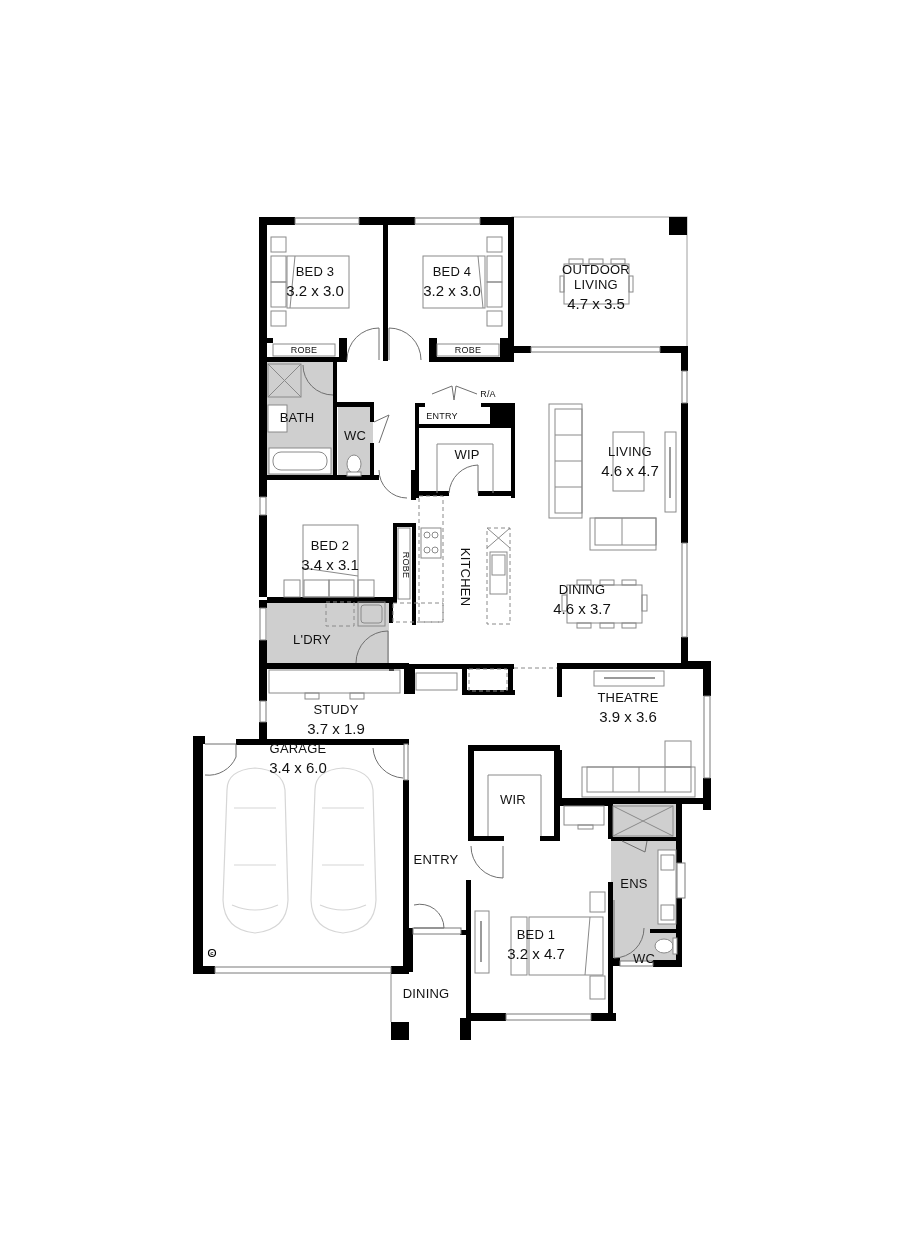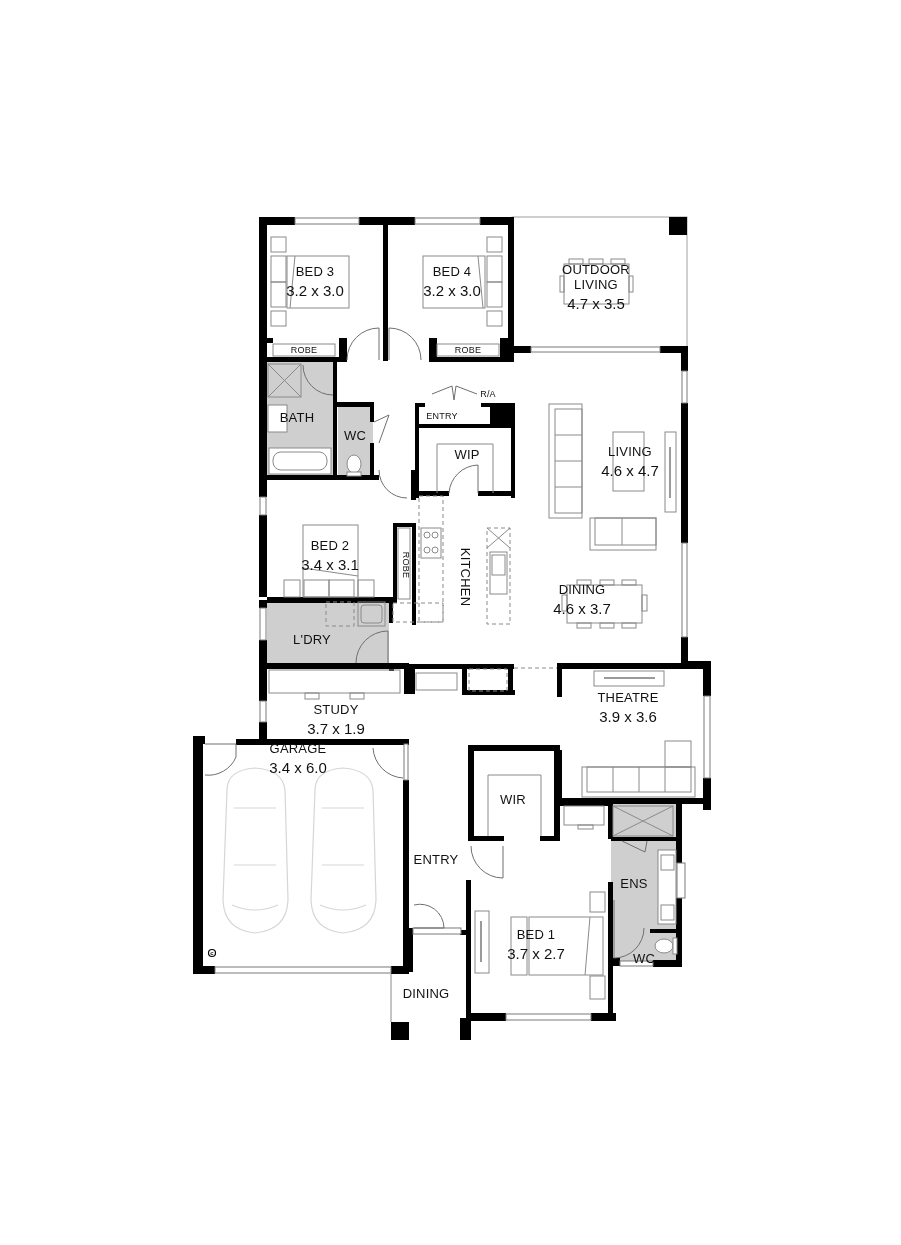--- a/index.html
+++ b/index.html
@@ -383,21 +383,21 @@
   <span class="name">WIR</span>
 </div>
 <div class="lbl" style="left:436px;top:860px">
   <span class="name">ENTRY</span>
 </div>
 <div class="lbl" style="left:634px;top:884px">
   <span class="name">ENS</span>
 </div>
 <div class="lbl" style="left:536px;top:945px">
   <span class="name">BED 1</span>
-  <span class="dim">3.7 x 2.7</span>
+  <span class="dim">3.2 x 4.7</span>
 </div>
 <div class="lbl" style="left:644px;top:959px">
   <span class="name">WC</span>
 </div>
 <div class="lbl" style="left:426px;top:994px">
   <span class="name">DINING</span>
 </div>
 <div class="lbl" style="left:212px;top:953px">
   <span class="name" style="font-size:6px;font-weight:bold">c</span>
 </div>

